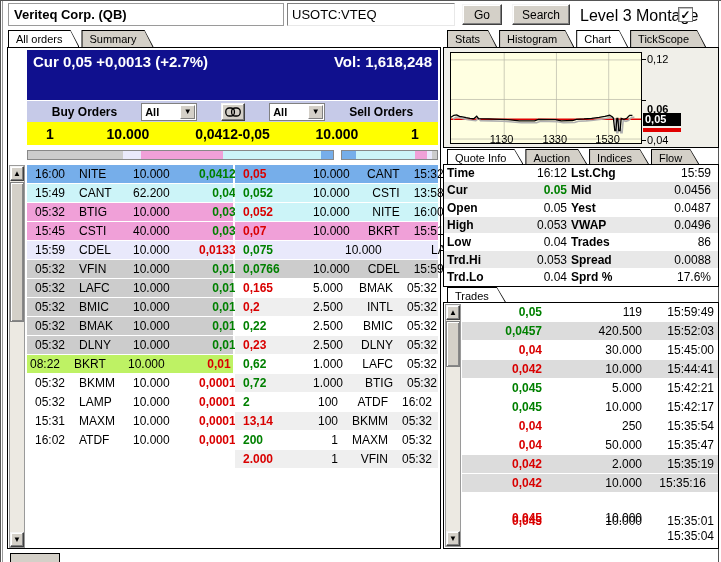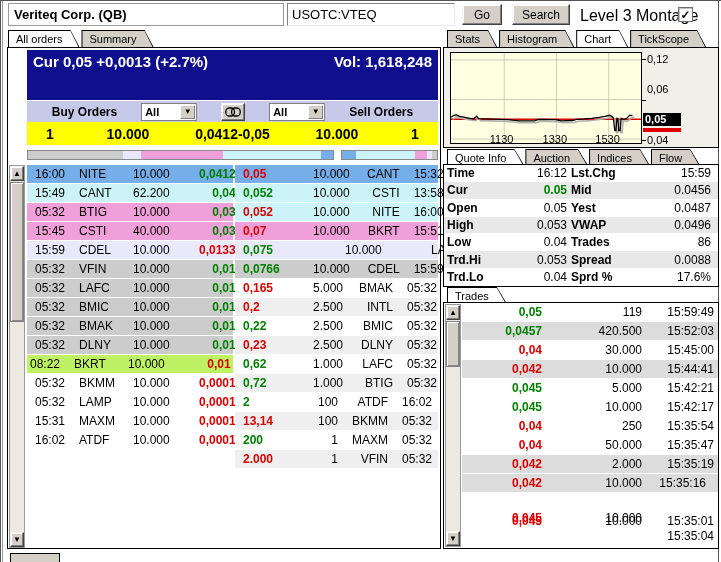--- a/index.html
+++ b/index.html
@@ -366,21 +366,21 @@
         <line x1="53.2" y1="0" x2="53.2" y2="90" stroke="#b8b8a8" stroke-width="0.7"></line>
         <line x1="105.45" y1="0" x2="105.45" y2="90" stroke="#b8b8a8" stroke-width="0.7"></line>
         <line x1="157.7" y1="0" x2="157.7" y2="90" stroke="#b8b8a8" stroke-width="0.7"></line>
         <line x1="0" y1="66.26373626373626" x2="190" y2="66.26373626373626" stroke="#e00000" stroke-width="1.4"></line>
         <polyline points="0.0,64.3 2.9,62.3 5.7,61.9 8.5,63.3 11.4,63.9 15.2,64.7 19.0,65.3 22.8,65.7 25.7,63.3 27.5,65.7 38.0,65.9 49.4,66.3 57.0,66.7 68.4,67.8 83.6,67.8 87.4,66.3 104.5,66.7 110.2,67.8 121.6,67.5 125.4,66.3 133.0,65.9 140.6,65.3 148.2,64.3 153.9,63.3 158.7,62.3 161.5,63.9 162.4,65.3 163.8,77.7 164.9,77.7 165.9,65.3 166.8,65.3 167.8,77.7 169.1,77.7 170.2,65.3 172.9,66.3 175.8,65.3 178.6,62.3 181.4,62.3" fill="none" stroke="#b0b0b0" stroke-width="1.6" transform="translate(2,2)"></polyline>
         <polyline points="0.0,64.3 2.9,62.3 5.7,61.9 8.5,63.3 11.4,63.9 15.2,64.7 19.0,65.3 22.8,65.7 25.7,63.3 27.5,65.7 38.0,65.9 49.4,66.3 57.0,66.7 68.4,67.8 83.6,67.8 87.4,66.3 104.5,66.7 110.2,67.8 121.6,67.5 125.4,66.3 133.0,65.9 140.6,65.3 148.2,64.3 153.9,63.3 158.7,62.3 161.5,63.9 162.4,65.3 163.8,77.7 164.9,77.7 165.9,65.3 166.8,65.3 167.8,77.7 169.1,77.7 170.2,65.3 172.9,66.3 175.8,65.3 178.6,62.3 181.4,62.3" fill="none" stroke="#000000" stroke-width="1.3"></polyline>
       </svg></div>
   <div id="yAxis">
       <div class="ytick" style="left: 203px; top: 5.07692px;">0,12</div>
       <div class="abs" style="left: 198px; width: 4px; height: 1px; background: rgb(0, 0, 0); top: 11.0769px;"></div>
-      <div class="ytick" style="left: 203px; top: 35px;">0,06</div>
+      <div class="ytick" style="left: 203px; top: 55px; font-weight: bold;">0,06</div>
       <div class="abs" style="left: 198px; width: 4px; height: 1px; background: rgb(0, 0, 0); top: 51.5165px;"></div>
       <div class="ytick" style="left: 203px; top: 85.956px;">0,04</div>
       <div class="abs" style="left: 198px; width: 4px; height: 1px; background: rgb(0, 0, 0); top: 91.956px;"></div>
       <div class="ybadge" style="left: 199px; top: 64.7363px; width: 38px;">0,05</div>
       <div class="yredbar" style="left: 199px; width: 38px; top: 79.7363px;"></div>
     </div>
   <div id="xAxis">
       <div class="xtick" style="left: 45.76px; top: 85px;">1130</div>
       <div class="xtick" style="left: 98.56px; top: 85px;">1330</div>
       <div class="xtick" style="left: 151.36px; top: 85px;">1530</div>

